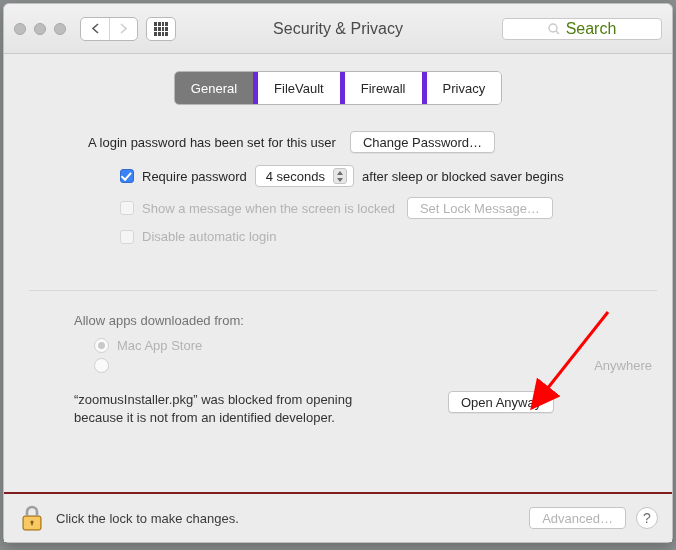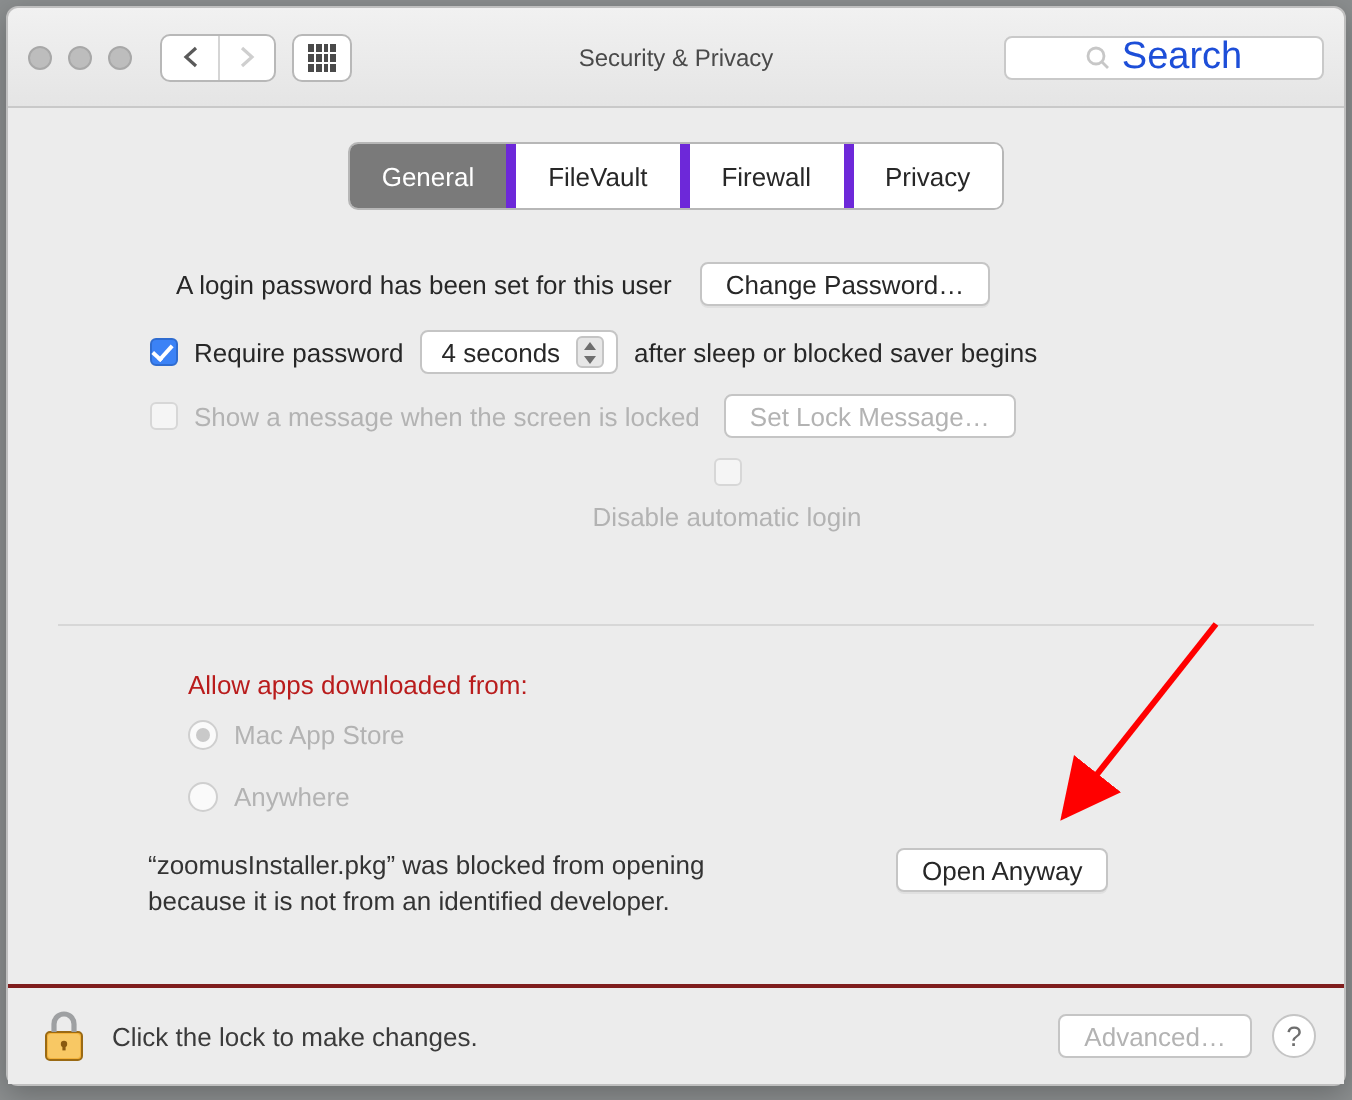--- a/index.html
+++ b/index.html
@@ -51,30 +51,30 @@
     display: flex; align-items: center; justify-content: center;
   }
   .grid-icon {
     width: 14px; height: 14px;
     display: grid; grid-template-columns: repeat(4,1fr); grid-template-rows: repeat(3,1fr);
     gap: 1px;
   }
   .grid-icon i { background: #4a4a4a; width: 100%; height: 100%; }
   .title {
     position: absolute; left: 0; right: 0; text-align: center;
-    font-size: 12px; color: #4a4a4a; pointer-events: none;
+    font-size: 16px; color: #4a4a4a; pointer-events: none;
     font-weight: 400;
   }
   .search {
     margin-left: auto;
     height: 22px; width: 160px;
     background: #fff; border: 1px solid #c9c9c9;
     border-radius: 4px;
     display: flex; align-items: center; justify-content: center; gap: 6px;
-    color: #1d4ed8; font-size: 19px;
+    color: #4d7c0f; font-size: 16px;
   }
   .search svg { opacity: .55; }
   
   .tabs {
     display: flex; justify-content: center; margin-top: 17px;
   }
   .tabgroup {
     display: flex; border: 1px solid #b7b7b7;
     border-radius: 5px; overflow: hidden; height: 34px;
   }
@@ -83,21 +83,21 @@
     background: #fff; color: #272727;
   }
   .tab + .tab { border-left: 5px solid #6d28d9; }
   .tab.active {
     background: #7a7a7a; color: #fff;
   }
   
   .content { padding: 18px 20px 0 30px; flex: 1; }
   .row { display: flex; align-items: center; gap: 8px; }
   .indent1 { margin-left: 54px; }
-  .indent2 { margin-left: 41px; }
+  .indent2 { margin-left: 86px; }
   .btn {
     background: #fff; border: 1px solid #c5c5c5;
     border-radius: 4px; height: 22px; padding: 0 12px;
     font-size: 13px; display: inline-flex; align-items: center;
     box-shadow: 0 1px 0 rgba(0,0,0,.05);
   }
   .btn.disabled { color: #b3b3b3; box-shadow: none; }
   .select {
     background: #fff; border: 1px solid #c5c5c5;
     border-radius: 4px; height: 22px;
@@ -121,21 +121,21 @@
   .cb.checked::after { content: ""; width: 8px; height: 4px; border: 2px solid #fff; border-top: none; border-right: none; transform: rotate(-48deg) translate(0,-1px); }
   .cb.disabled { border-color: #d7d7d7; background: #f5f5f5; }
   .muted { color: #b3b3b3; }
   .hr { height: 1px; background: #d7d7d7; margin: 22px -5px 0; }
   .radio {
     width: 15px; height: 15px; border: 1px solid #cfcfcf;
     border-radius: 50%; background: #fafafa; flex: none;
     display: inline-flex; align-items: center; justify-content: center;
   }
   .radio.checked::after { content: ""; width: 7px; height: 7px; border-radius: 50%; background: #c9c9c9; }
-  .section-title { color: #b91c1c; font-size: 13px; margin-left: 60px; }
+  .section-title { color: #737373; font-size: 13px; margin-left: 40px; }
   .block-msg { color: #333; font-size: 13px; max-width: 330px; line-height: 1.4; }
   
   .footer {
     height: 50px; border-top: 2px solid #7f1d1d;
     background: #ececec;
     display: flex; align-items: center; padding: 0 14px; gap: 10px;
   }
   .lock {
     width: 28px; height: 28px;
     display: flex; align-items: center; justify-content: center;
@@ -235,34 +235,34 @@
       </span>
       <span>after sleep or blocked saver begins</span>
     </div>
 
     <div class="row indent2" style="margin-top:10px;">
       <span class="cb disabled"></span>
       <span class="muted">Show a message when the screen is locked</span>
       <span class="btn disabled" style="margin-left:4px;">Set Lock Message…</span>
     </div>
 
-    <div class="row indent2" style="margin-top:10px;flex-direction:column;">
+    <div class="row indent2" style="margin-top:10px;">
       <span class="cb disabled"></span>
       <span class="muted">Disable automatic login</span>
     </div>
 
     <div class="hr" style="margin-top:46px;"></div>
 
     <div style="margin-top:22px;">
       <div class="section-title">Allow apps downloaded from:</div>
       <div class="row" style="margin-left:60px; margin-top:10px;">
         <span class="radio checked"></span>
         <span class="muted">Mac App Store</span>
       </div>
-      <div class="row" style="margin-left:60px; margin-top:16px;">
+      <div class="row" style="margin-left:60px; margin-top:5px;justify-content:space-between;">
         <span class="radio"></span>
         <span class="muted">Anywhere</span>
       </div>
     </div>
 
     <div class="row" style="margin-left:40px; margin-top:18px; align-items:flex-start;">
       <div class="block-msg">“zoomusInstaller.pkg” was blocked from opening because it is not from an identified developer.</div>
       <span class="btn" style="margin-left:36px;">Open Anyway</span>
     </div>
 

